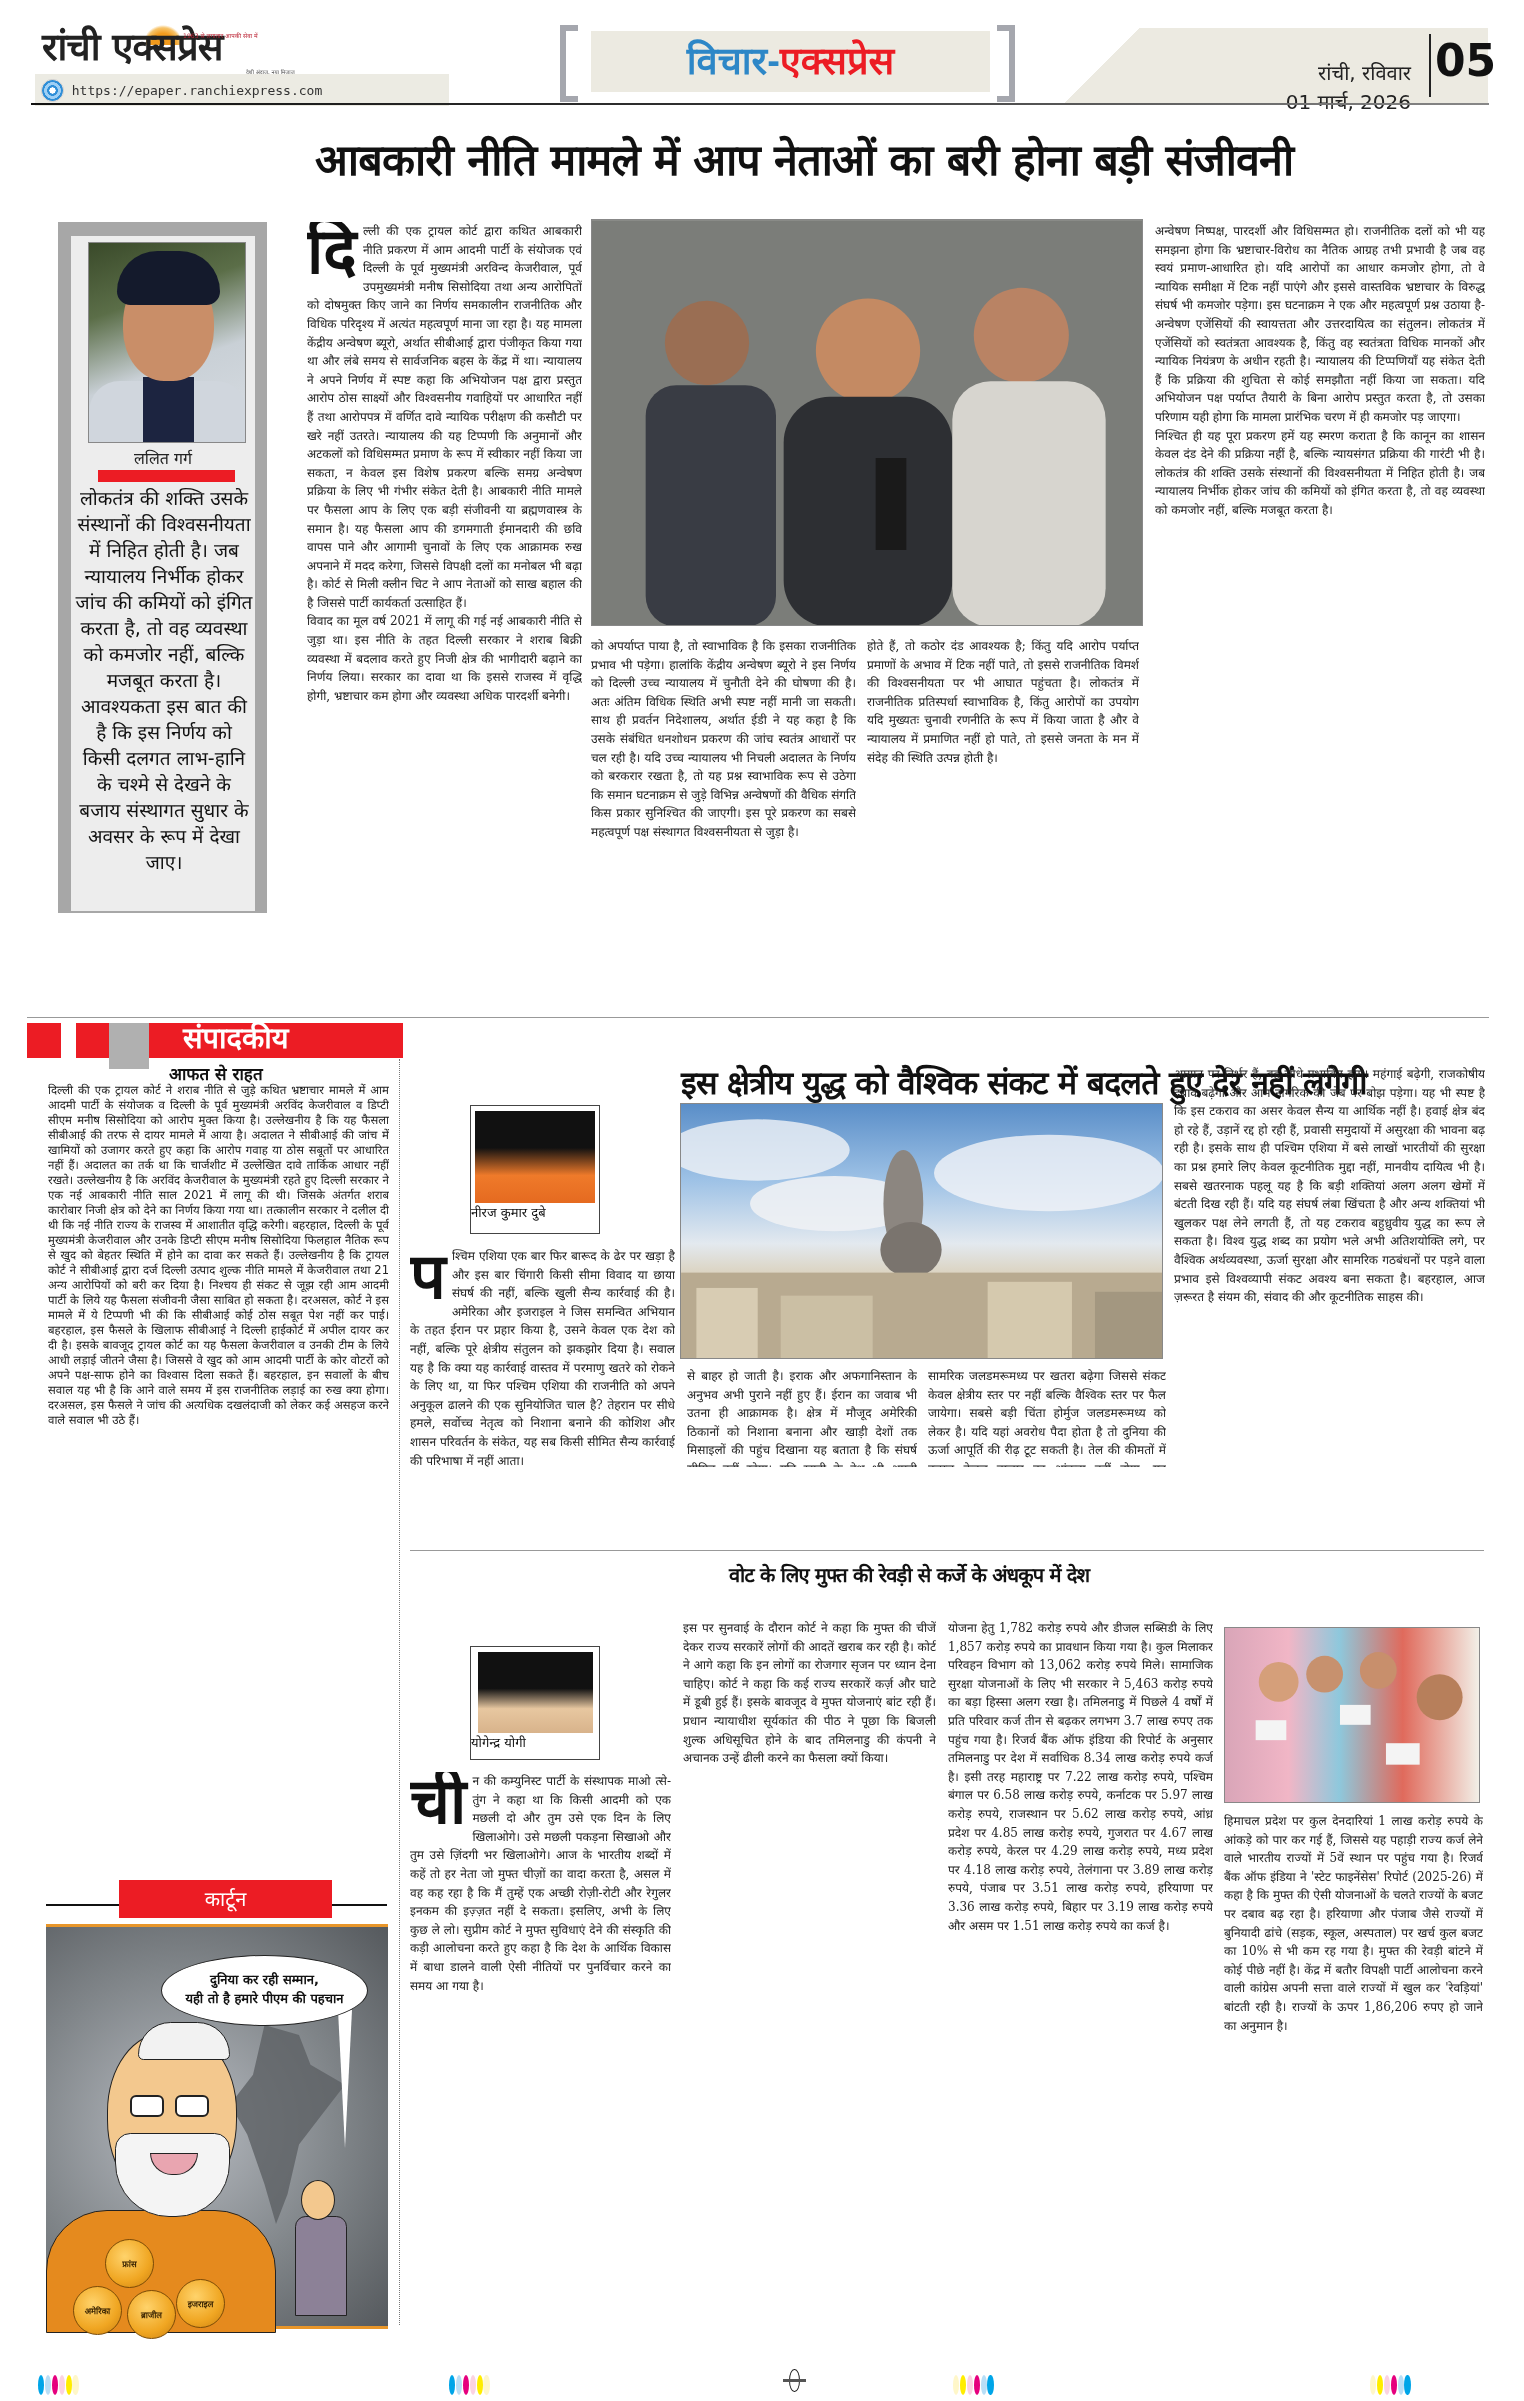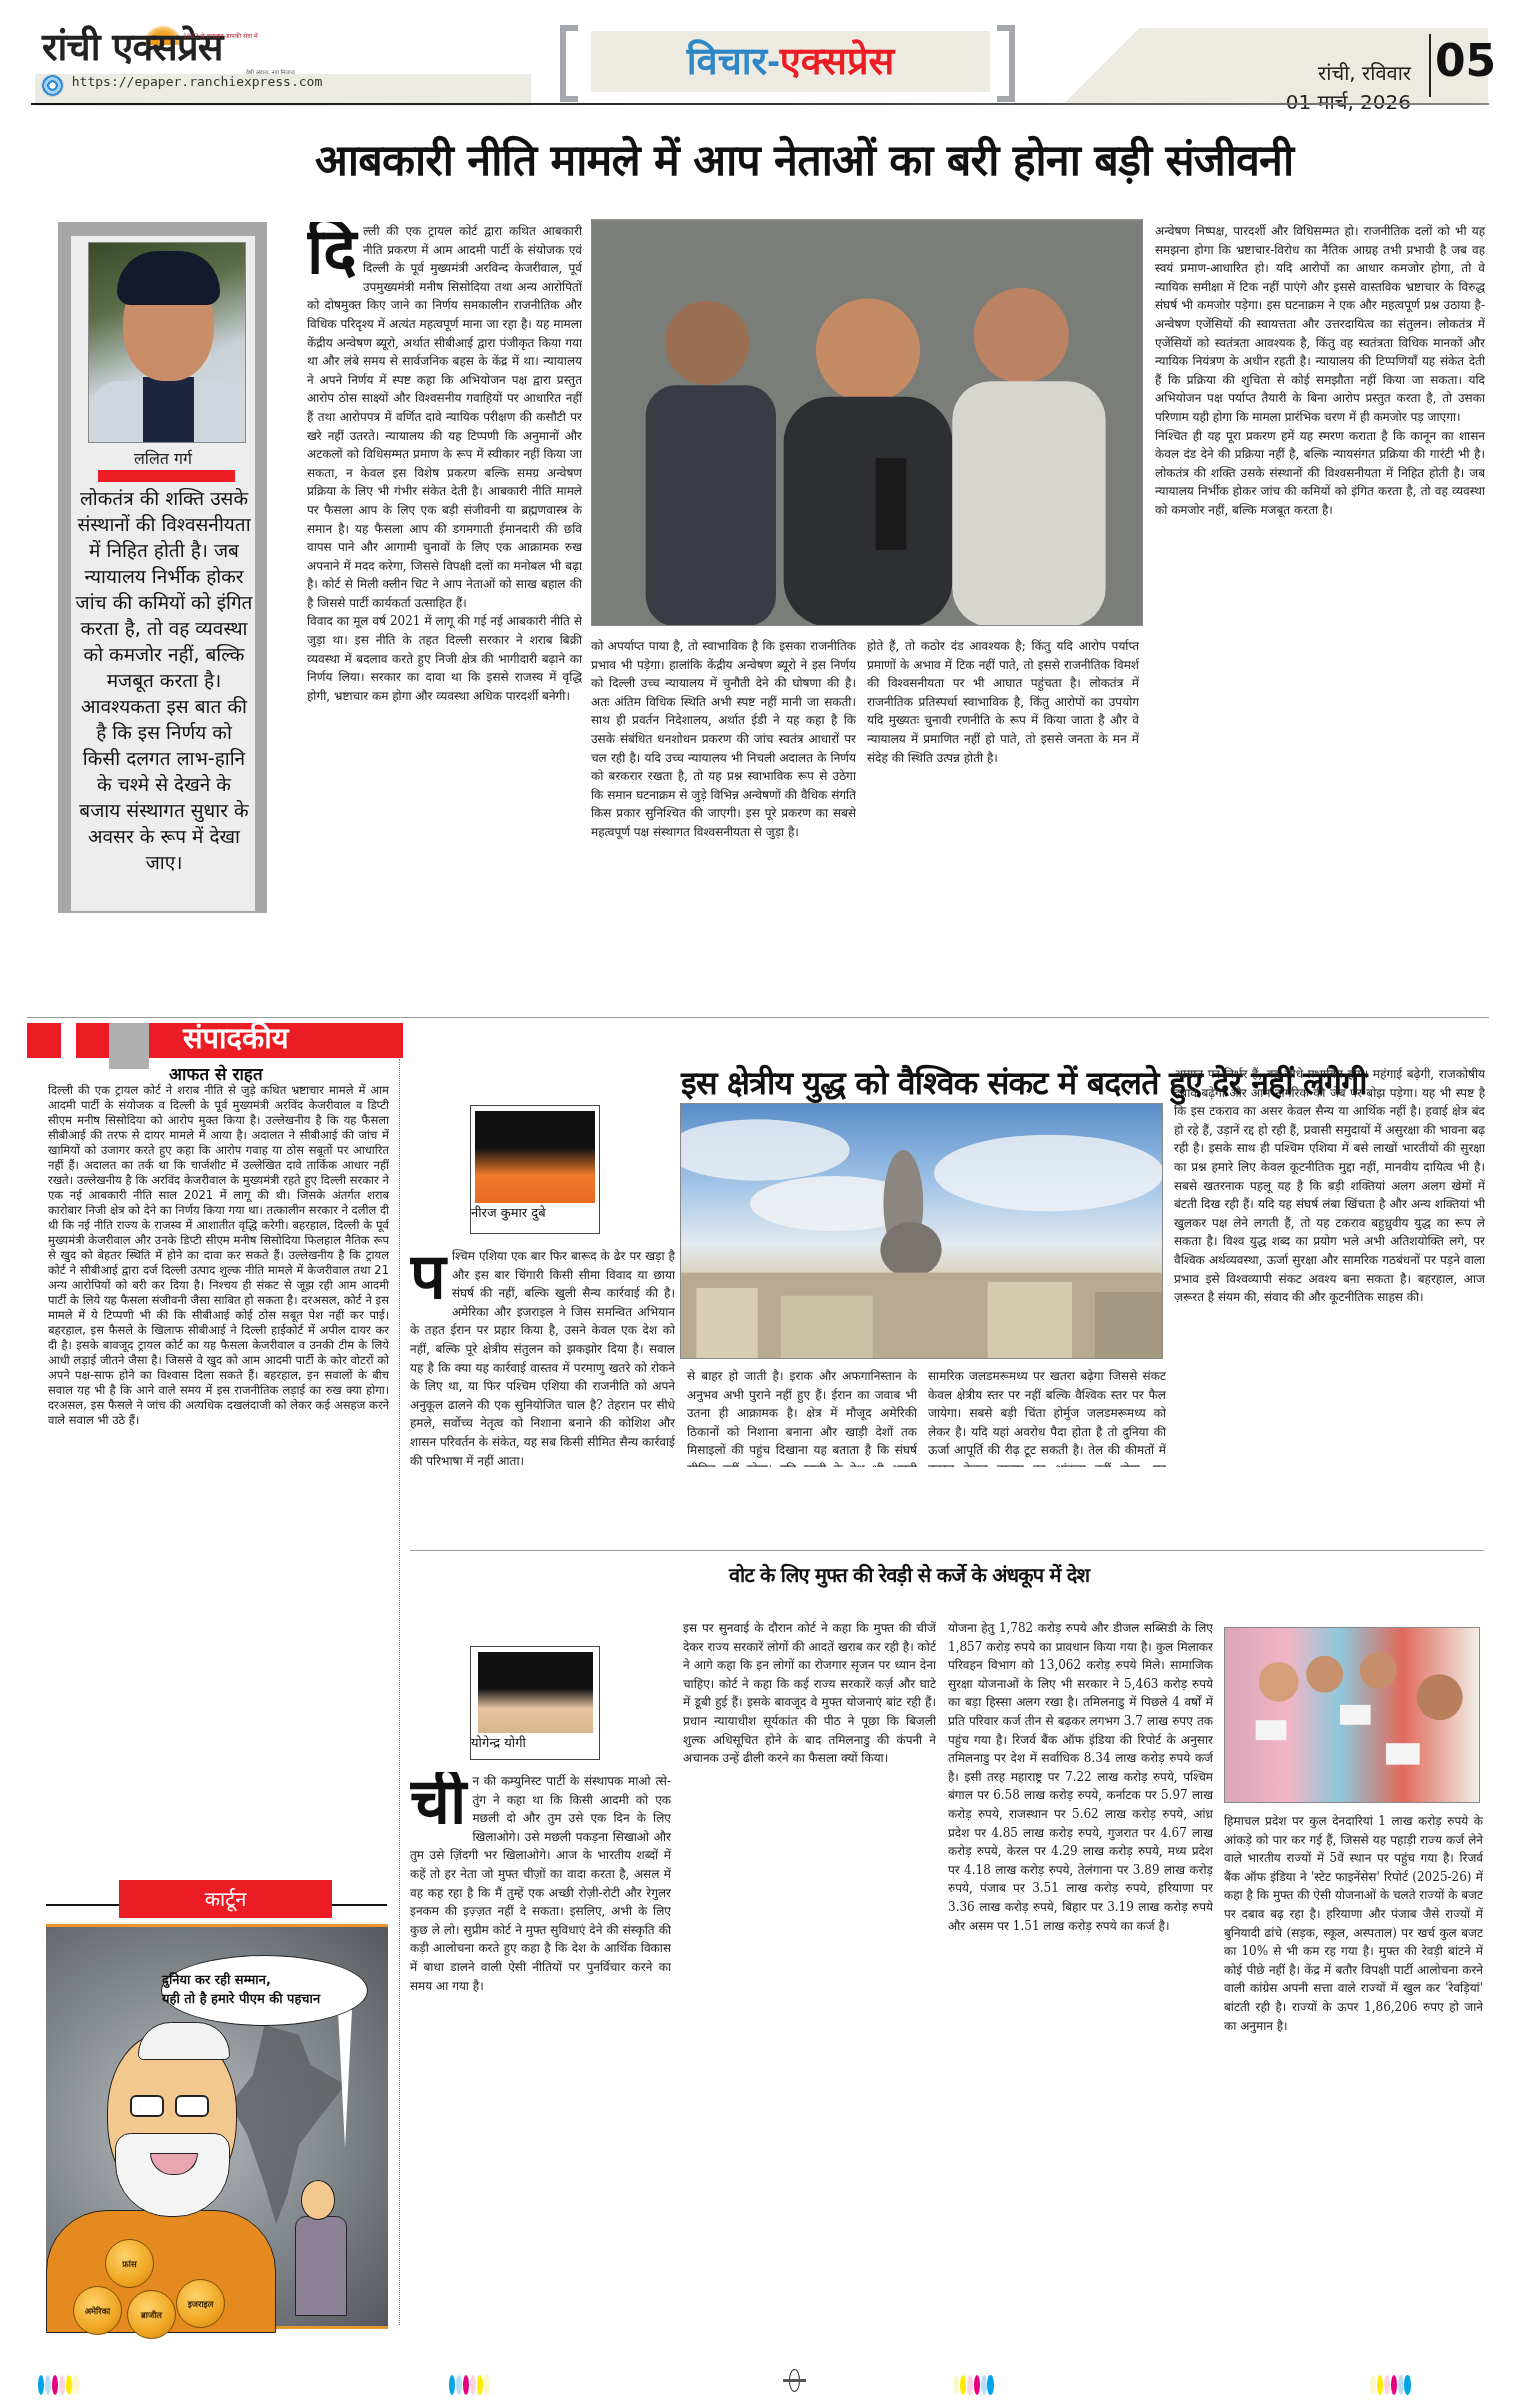--- a/index.html
+++ b/index.html
@@ -6,21 +6,21 @@
   html, body { width: 1524px; height: 2401px; background: #ffffff; overflow: hidden; }
   body { position: relative; font-family: "DejaVu Serif", "Liberation Serif", serif; color: #1a1a1a; }
   .abs { position: absolute; }
 
   
   .masthead { left: 0; top: 0; width: 1524px; height: 107px; }
   .logo { left: 42px; top: 28px; font-family: "DejaVu Sans", sans-serif; font-weight: 900; font-size: 38px; letter-spacing: -0.8px; color: #222; line-height: 1; }
   .logo-sun { left: 146px; top: 21.5px; width: 34px; height: 23px; border-radius: 34px 34px 0 0; background: radial-gradient(circle at 50% 100%, #f29b1d 0 40%, #f7c46a 60%, transparent 70%); }
   .logo-tag { left: 183px; top: 31px; font-size: 6.1px; color: #b23; font-family: "DejaVu Sans", sans-serif; }
   .logo-sub { left: 246px; top: 68px; font-size: 5.4px; color: #444; font-family: "DejaVu Sans", sans-serif; }
-  .urlbar { left: 35px; top: 74px; width: 496px; height: 32px; background: #ecebe3; display: flex; align-items: flex-start; padding-left: 6.1px; }
+  .urlbar { left: 35px; top: 74px; width: 414px; height: 32px; background: #ecebe3; display: flex; align-items: center; padding-left: 6.1px; }
   .url-icon { width: 23px; height: 23px; border-radius: 50%; background: radial-gradient(circle, #fff 0 20%, #2f8fd8 22% 35%, #9fd0f5 37% 55%, #2f8fd8 57% 70%, #fff 72%); margin-right: 7.7px; border: 0.8px solid #ccc; }
   .url-text { font-family: "DejaVu Sans Mono", "Liberation Mono", monospace; font-size: 13px; color: #333; }
 
   .sec-bracket-l { left: 560px; top: 24.6px; width: 18.4px; height: 77px; border: 6.1px solid #a5a7ae; border-right: none; }
   .sec-bracket-r { left: 997px; top: 24.6px; width: 18.4px; height: 77px; border: 6.1px solid #a5a7ae; border-left: none; }
   .section-title { left: 591px; top: 31px; width: 399px; height: 61px; background: #eceae1; text-align: center; font-family: Liberation Sans, sans-serif; font-weight: 700; font-size: 38px; line-height: 61px; }
   .section-title .a { color: #2d87c7; }
   .section-title .b { color: #ec1c24; }
 
   .datebox { left: 1020px; top: 28px; width: 468px; height: 75px; background: linear-gradient(135deg, #fff 0 22%, #eceae1 22%); }
@@ -71,21 +71,21 @@
   .edit-grey { left: 109px; top: 1023px; width: 40px; height: 46px; background: #b0b0b0; }
   .edit-title { left: 183px; top: 1017px; font-family: "DejaVu Sans", sans-serif; font-weight: 800; font-size: 29px; color: #fff; }
   .edit-sub { left: 169px; top: 1062px; font-family: "DejaVu Sans", sans-serif; font-weight: 700; font-size: 17px; color: #111; }
   .edit-col { left: 48px; top: 1083px; width: 341px; font-size: 11.5px; line-height: 15px; font-family: "DejaVu Sans", sans-serif; text-align: justify; }
   .dotted-v { border-left: 1.5px dotted #777; }
 
   
   .cartoon-rule { left: 46px; top: 1904px; width: 341px; height: 1.5px; background: #111; }
   .cartoon-label { left: 119px; top: 1880px; width: 213px; height: 38px; background: #ec1c24; color: #fff; font-family: "DejaVu Sans", sans-serif; font-size: 20px; text-align: center; line-height: 38px; }
   .cartoon { left: 46px; top: 1924px; width: 342px; height: 405px; background: radial-gradient(circle at 40% 50%, #b8bcc2 0%, #808589 55%, #55595d 100%); border-top: 3.1px solid #e8962a; border-bottom: 3.1px solid #e8962a; overflow: hidden; }
-  .bubble { left: 161px; top: 1955px; width: 207px; height: 71px; border-radius: 50%; background: #fff; border: 1.5px solid #222; text-align: left; font-family: "DejaVu Sans", sans-serif; font-weight: 700; font-size: 13px; line-height: 18.4px; padding-top: 15.3px; color: #111; }
+  .bubble { left: 161px; top: 1955px; width: 207px; height: 71px; border-radius: 50%; background: #fff; border: 1.5px solid #222; text-align: center; font-family: "DejaVu Sans", sans-serif; font-weight: 700; font-size: 13px; line-height: 18.4px; padding-top: 15.3px; color: #111; }
   .bubble-tail { left: 338px; top: 2010px; width: 0; height: 0; border-left: 7.7px solid transparent; border-right: 7.7px solid transparent; border-top: 138px solid #fff; }
   .pm-head { left: 107px; top: 2032px; width: 130px; height: 176px; border-radius: 45% 45% 50% 50%; background: #f3c88e; border: 1.5px solid #222; }
   .pm-hair { left: 138px; top: 2022px; width: 92px; height: 38px; border-radius: 46px 46px 7.7px 7.7px; background: #f2f2f2; border: 1.5px solid #222; }
   .pm-beard { left: 115px; top: 2133px; width: 115px; height: 84px; border-radius: 15.3px 15.3px 54px 54px; background: #f4f4f4; border: 1.5px solid #222; }
   .pm-mouth { left: 150px; top: 2153px; width: 48px; height: 21.5px; border-radius: 0 0 31px 31px; background: #e9a5b0; border: 1.5px solid #222; }
   .pm-glass { width: 34px; height: 21.5px; border: 2.3px solid #222; border-radius: 6.1px; background: #fff; }
   .pm-body { left: 46px; top: 2210px; width: 230px; height: 123px; background: #e58a1e; border-radius: 61px 61px 0 0; border: 1.5px solid #222; }
   .medal { width: 49px; height: 49px; border-radius: 50%; background: radial-gradient(circle at 40% 35%, #ffd36b 0%, #f0a622 60%, #c97e10 100%); border: 1.5px solid #7a4b07; font-family: "DejaVu Sans", sans-serif; font-weight: 700; font-size: 8.4px; color: #3b2503; display: flex; align-items: center; justify-content: center; }
   .india-map { left: 230px; top: 2025px; width: 115px; height: 199px; background: #5c6064; clip-path: polygon(30% 0, 60% 5%, 70% 20%, 100% 30%, 80% 45%, 60% 60%, 50% 85%, 40% 100%, 30% 80%, 15% 55%, 0 40%, 20% 25%); opacity: 0.8; }
   .man2-head { left: 301px; top: 2180px; width: 34px; height: 40px; border-radius: 50%; background: #f3c88e; border: 1.5px solid #222; }

